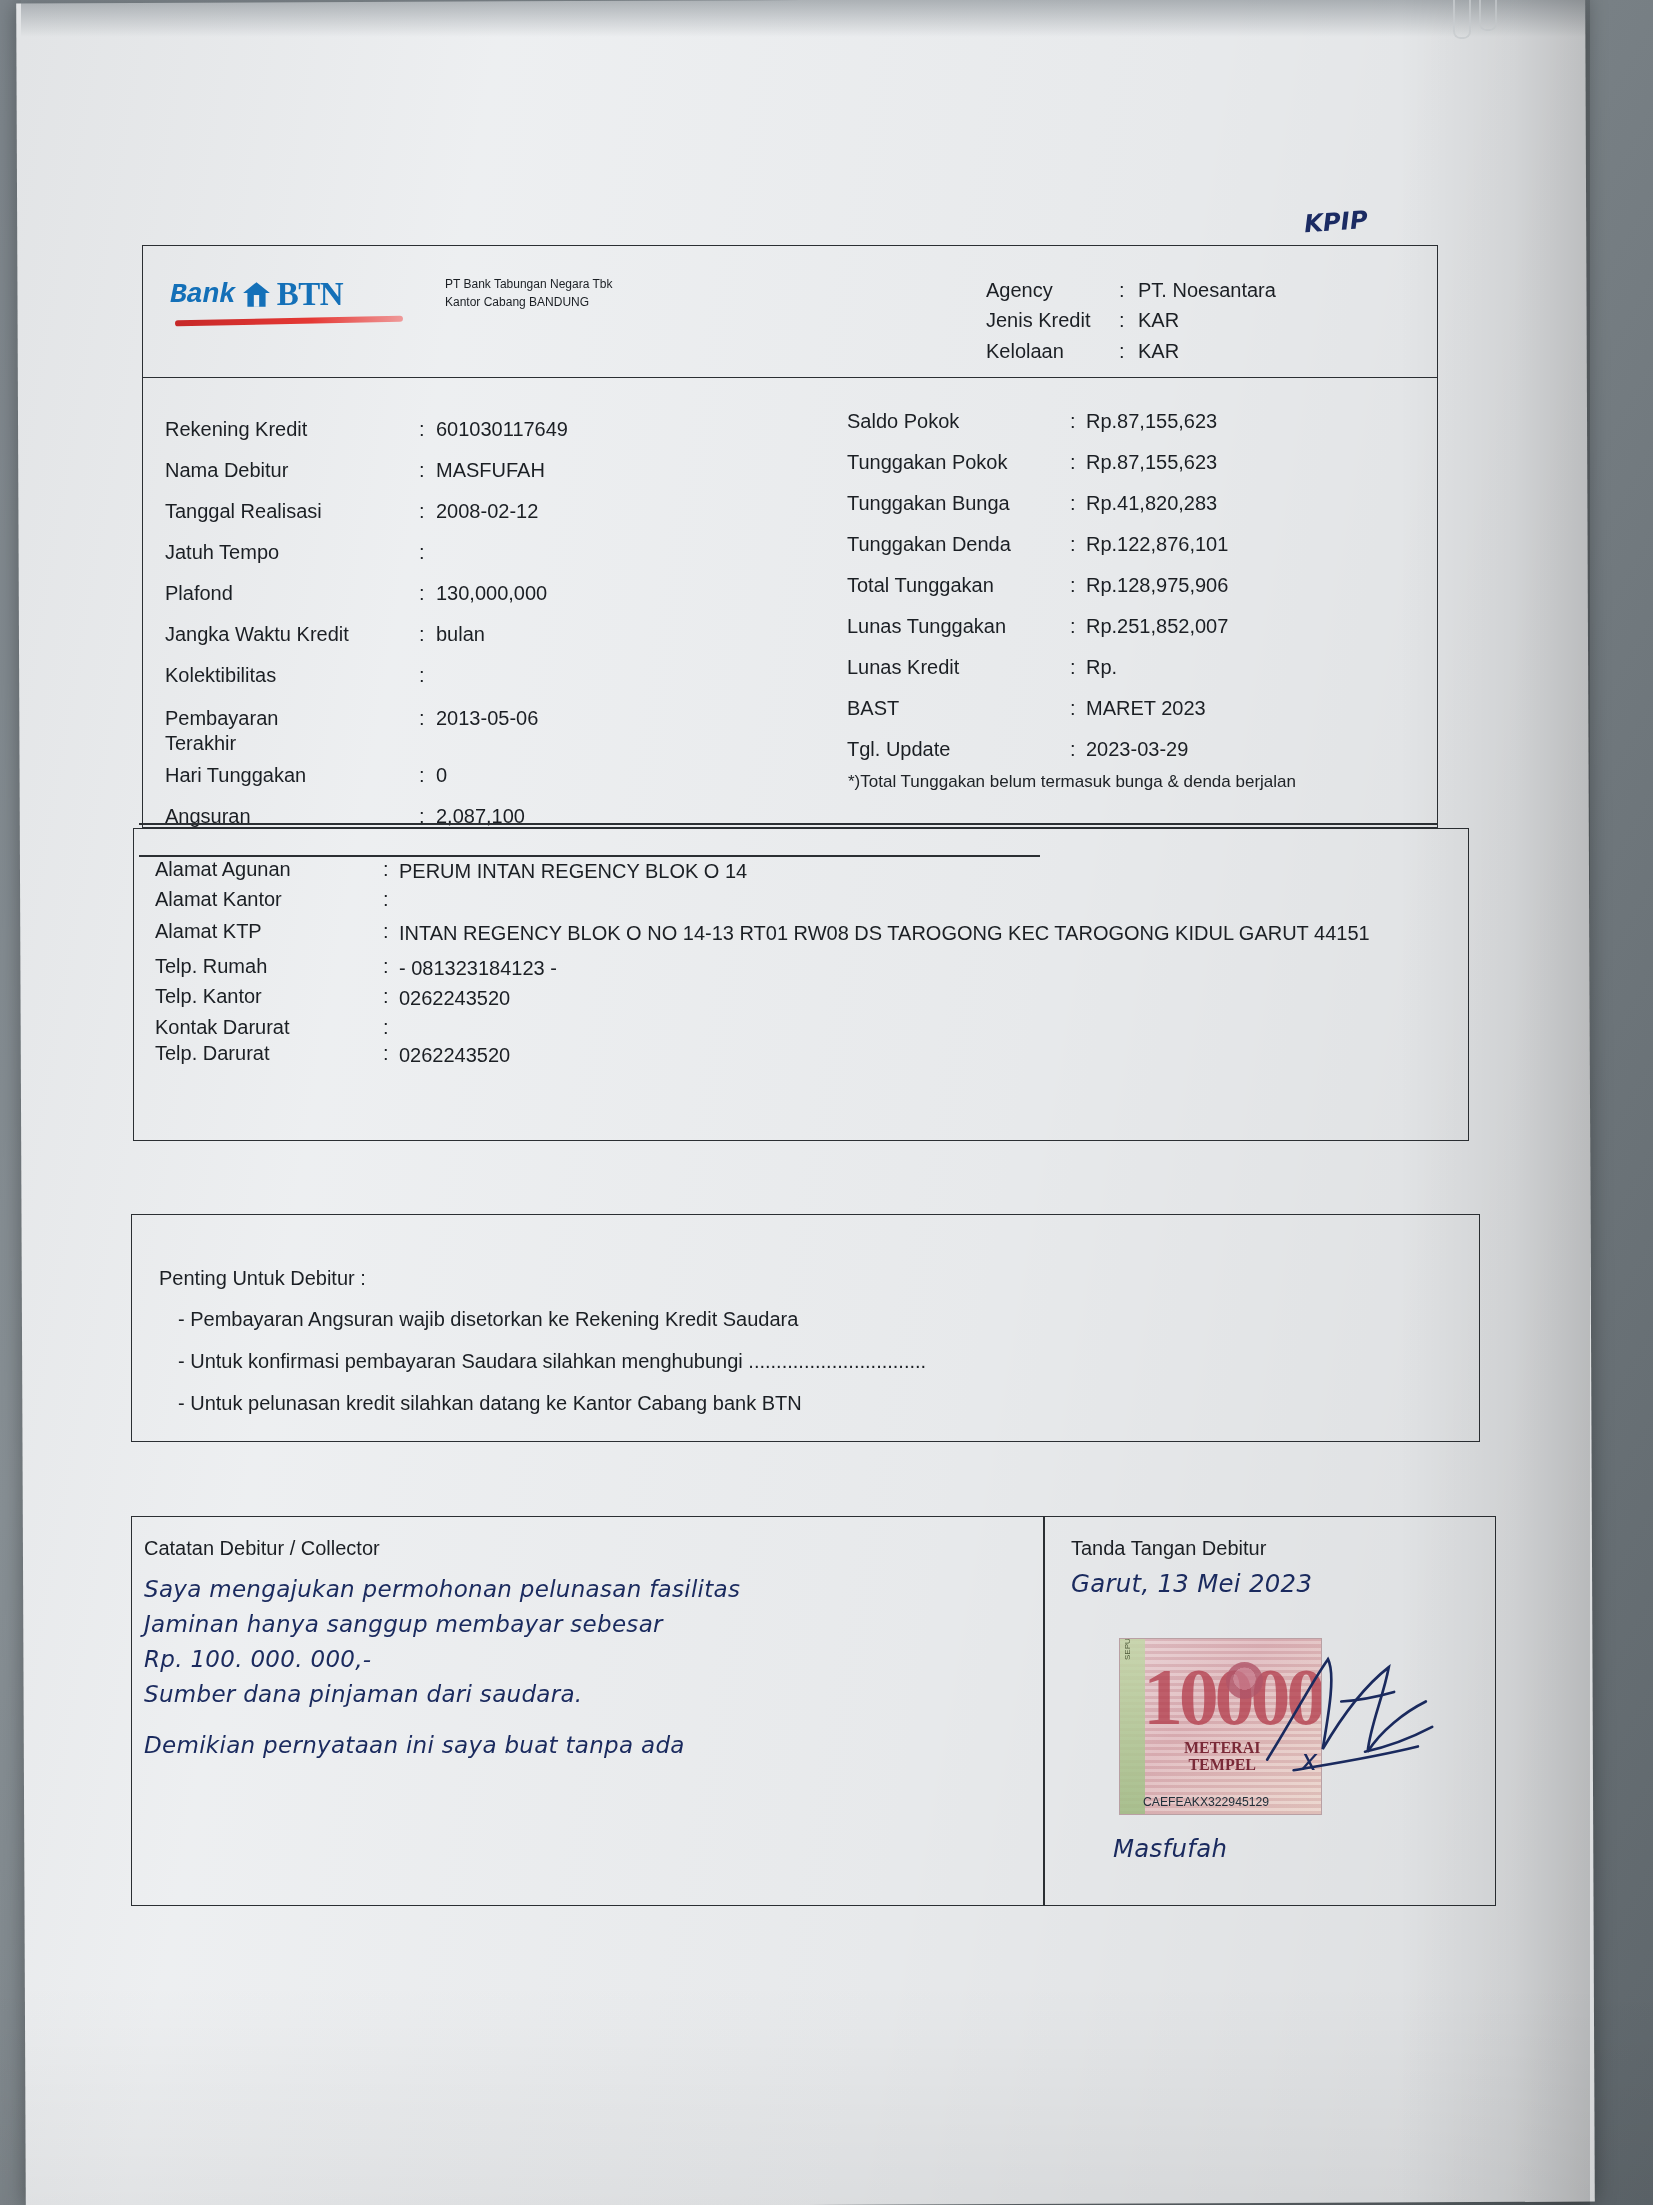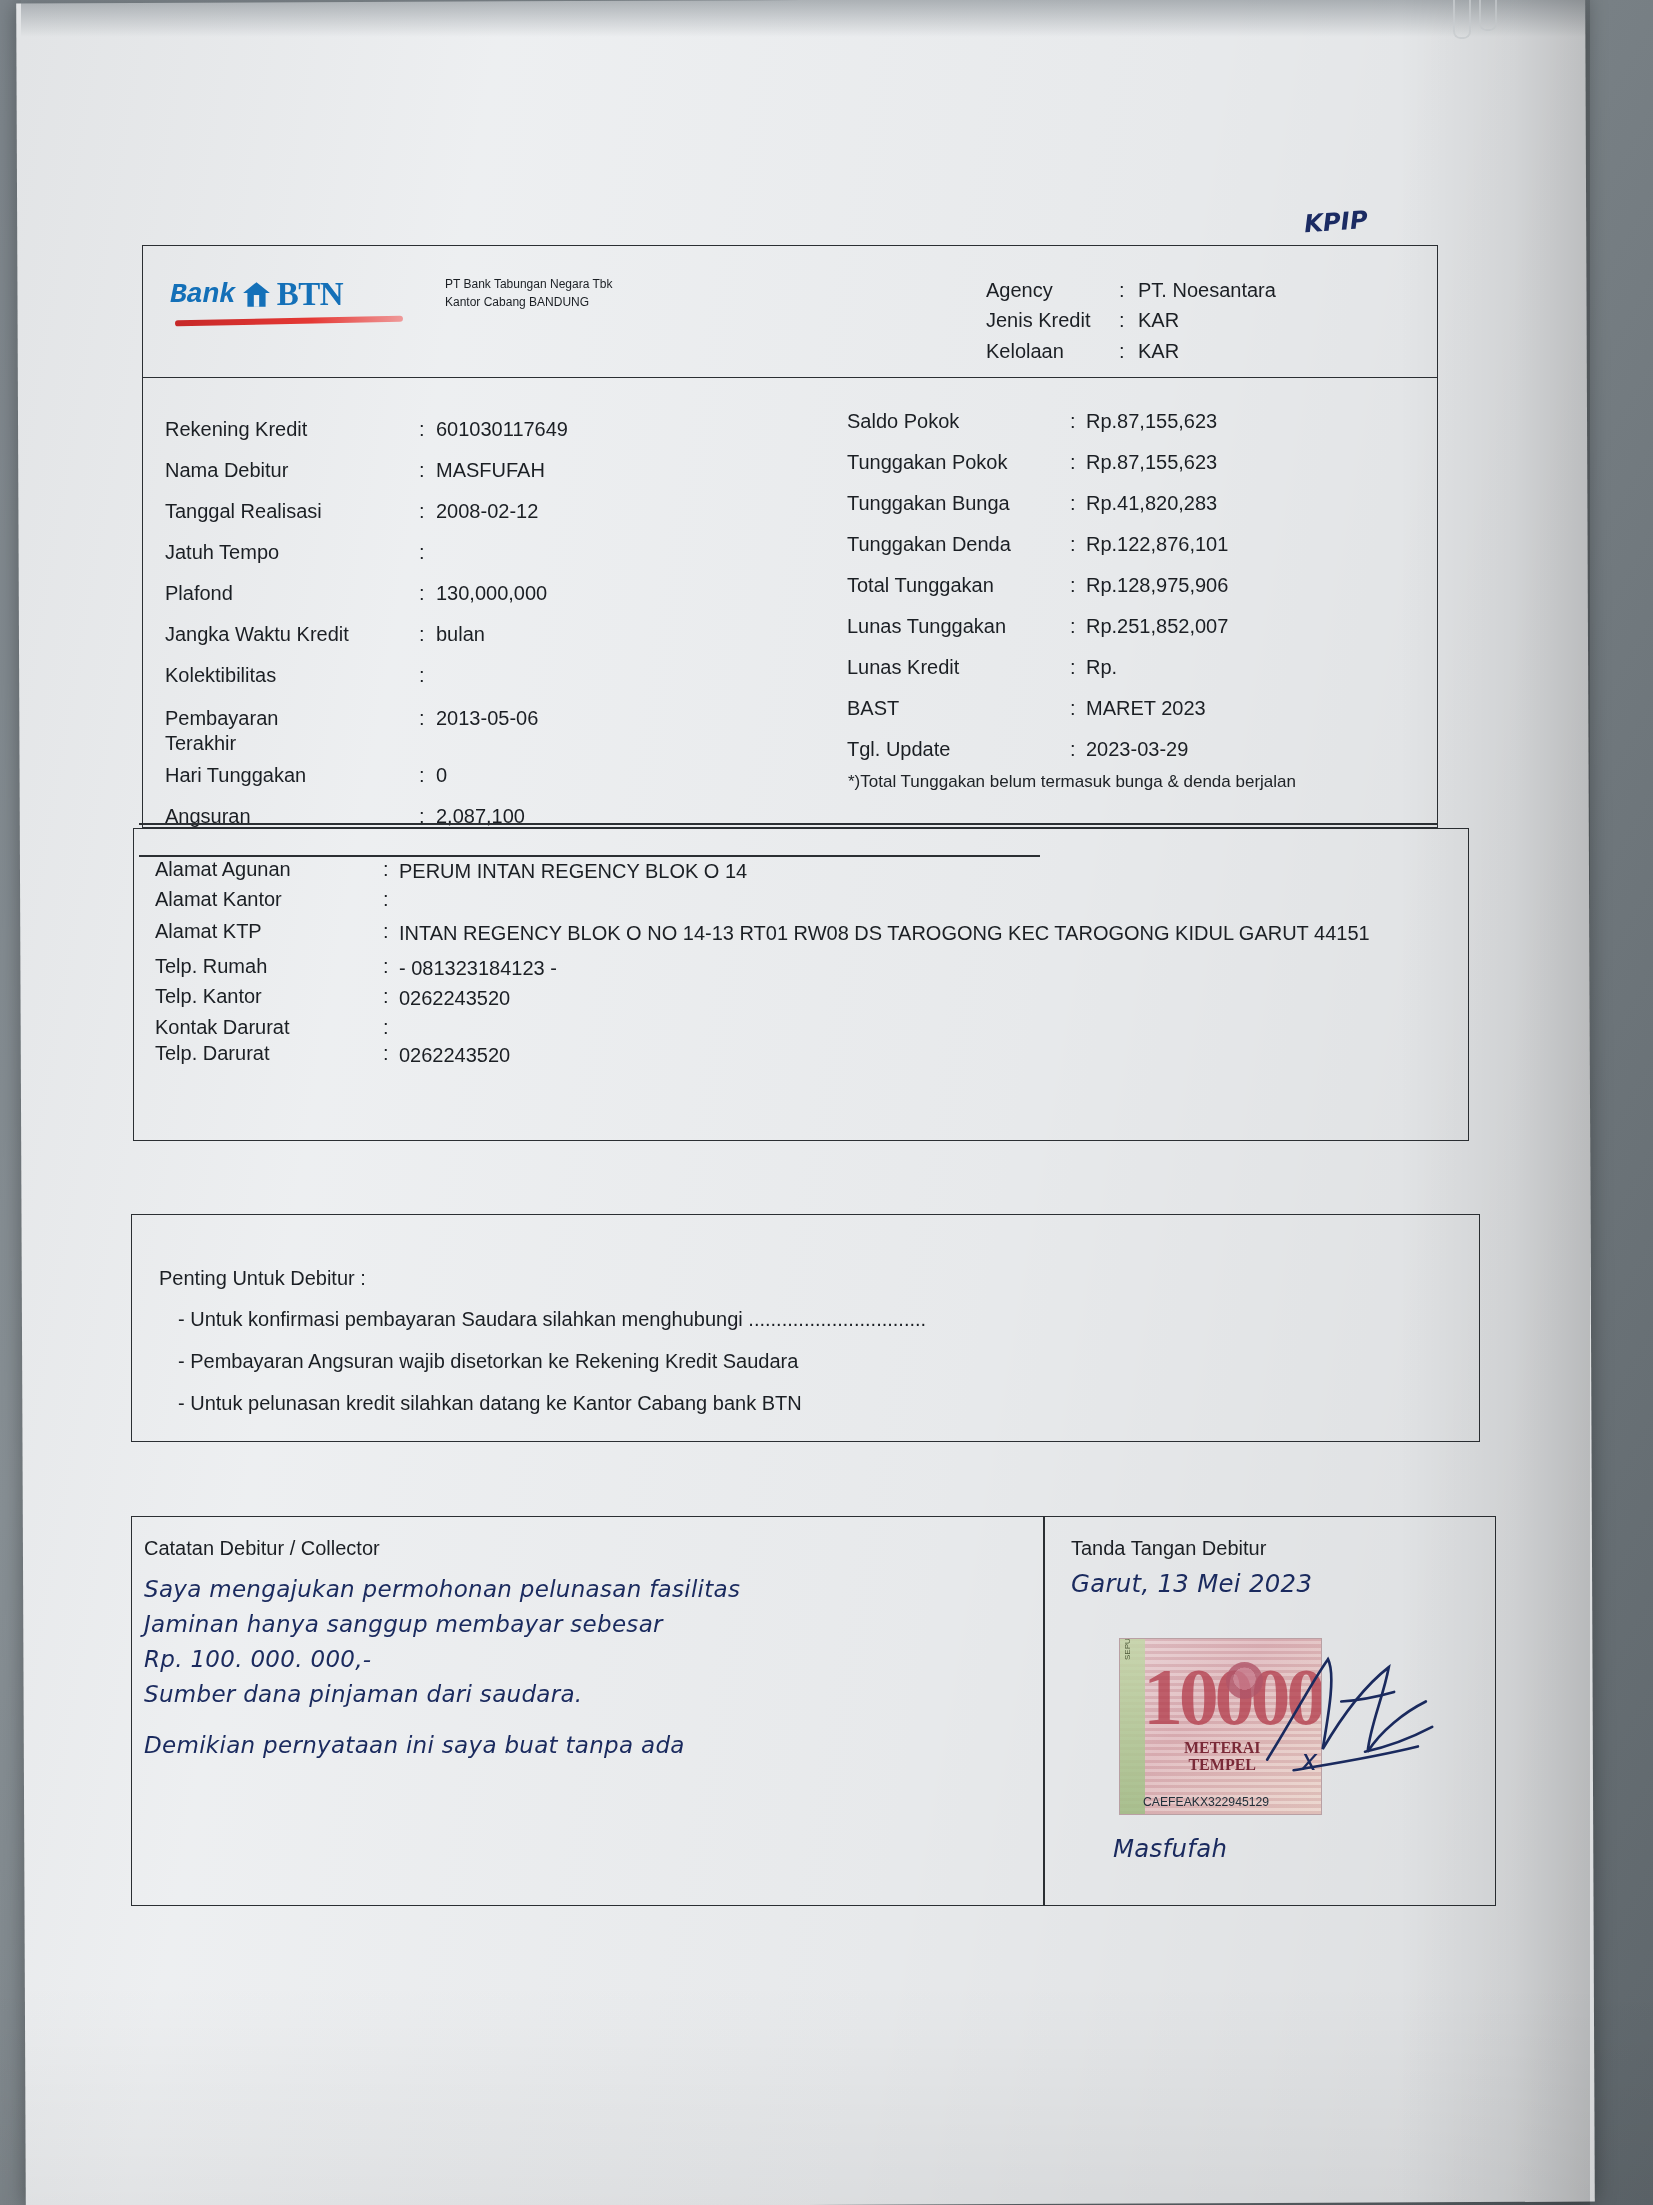--- a/index.html
+++ b/index.html
@@ -510,22 +510,22 @@
         <span class="v">0262243520</span>
       </div>
     </div>
 
     <div class="strike-line" style="left:139px; top:823px; width:1299px;"></div>
     <div class="strike-line" style="left:139px; top:855px; width:901px;"></div>
 
     <div class="box" id="notes-box"></div>
     <div class="notes">
       <div class="title">Penting Untuk Debitur :</div>
+      <div class="item">- Pembayaran Angsuran wajib disetorkan ke Rekening Kredit Saudara</div>
       <div class="item">- Untuk konfirmasi pembayaran Saudara silahkan menghubungi ................................</div>
-      <div class="item">- Pembayaran Angsuran wajib disetorkan ke Rekening Kredit Saudara</div>
       <div class="item">- Untuk pelunasan kredit silahkan datang ke Kantor Cabang bank BTN</div>
     </div>
 
     <div class="box" id="footer-box"></div>
     <div id="footer-div"></div>
 
     <div class="footer-title" id="catatan-title">Catatan Debitur / Collector</div>
     <div class="footer-title" id="ttd-title">Tanda Tangan Debitur</div>
 
     <div class="hw-note hw">

